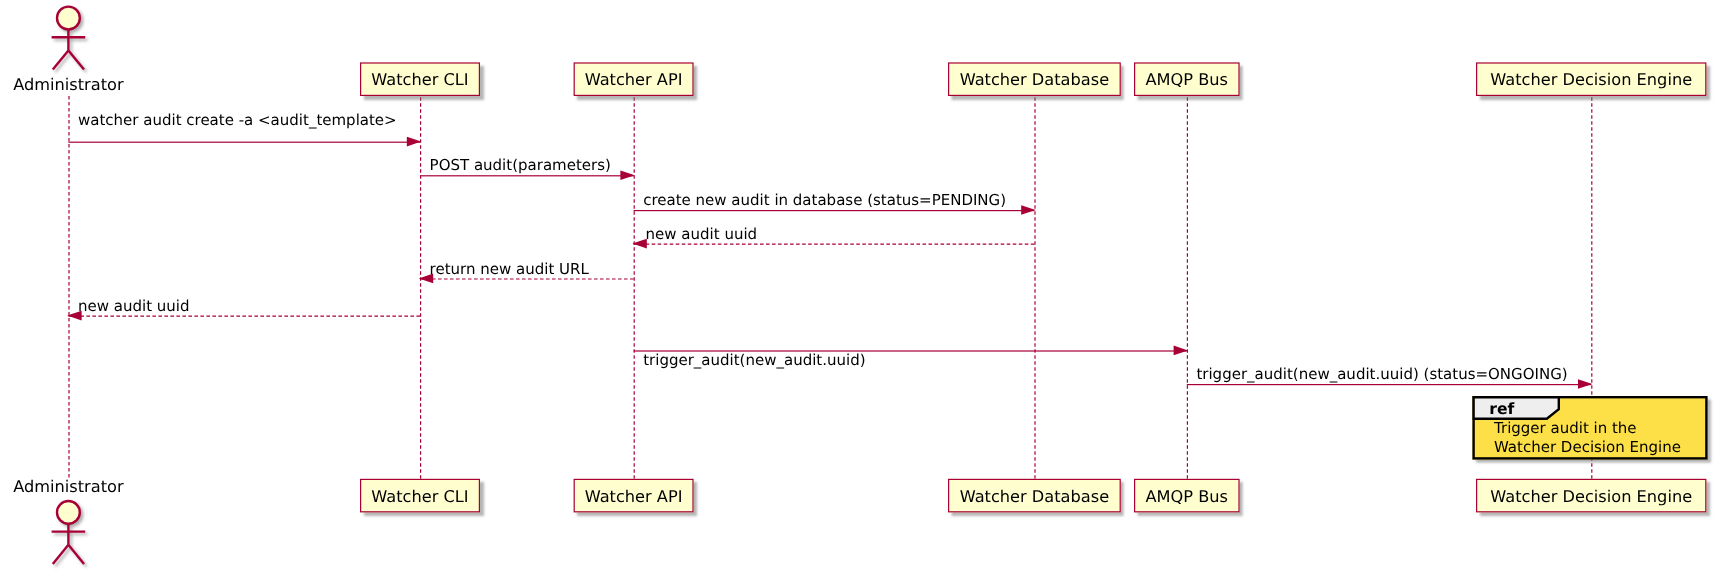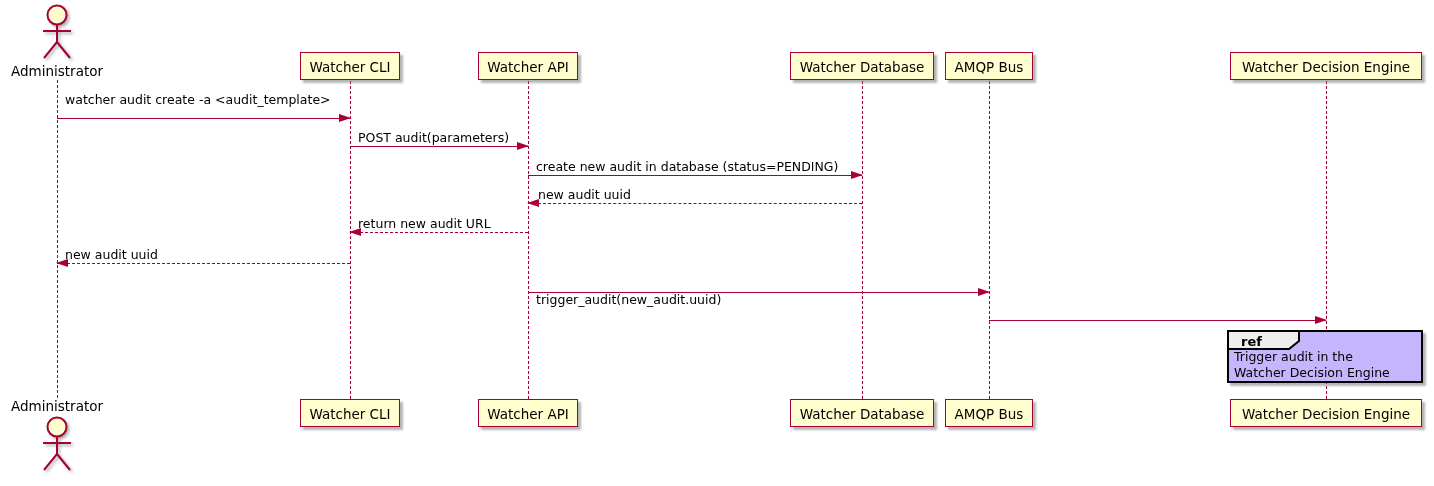--- a/index.html
+++ b/index.html
@@ -32,28 +32,28 @@
     left:-1px; top:-5.5px;
     border-width:4.5px 12px 4.5px 0;
     border-color:transparent #A80036 transparent transparent;
   }
   .actor-label {
     position:absolute; font-size:13.5px; white-space:nowrap; text-align:right;
     transform:translateX(-50%);
   }
   .actor-svg { position:absolute; transform:translateX(-50%); filter:drop-shadow(2.5px 2.5px 1.5px rgba(120,120,120,0.6)); }
   .ref-box {
-    position:absolute; background:#c4b5fd; border:2px solid #000000; box-sizing:border-box;
+    position:absolute; background:#fde047; border:2px solid #000000; box-sizing:border-box;
     box-shadow:3px 3px 2px rgba(120,120,120,0.55);
   }
   .ref-tab { position:absolute; top:-2px; left:-2px; }
   .ref-keyword {
     position:absolute; top:1px; left:12px; font-weight:bold; font-size:13px; line-height:17px;
   }
-  .ref-text { position:absolute; top:17px; left:5px; font-size:12.5px; line-height:16px; white-space:nowrap; }
+  .ref-text { position:absolute; top:17px; left:16px; font-size:12.5px; line-height:16px; white-space:nowrap; }
 </style>
 </head>
 <body>
 
 <div class="canvas">
 
   <svg class="actor-svg" style="left:57px; top:4px;" width="44" height="58" viewBox="0 0 44 58">
     <circle cx="22" cy="11" r="9.5" fill="#FEFECE" stroke="#A80036" stroke-width="2"></circle>
     <line x1="22" y1="20.5" x2="22" y2="38" stroke="#A80036" stroke-width="2"></line>
     <line x1="8" y1="27" x2="36" y2="27" stroke="#A80036" stroke-width="2"></line>
@@ -103,20 +103,21 @@
   <div class="msg-label" style="left:65px;  top:247px;">new audit uuid</div>
   <div class="msg-line dashed" style="left:57px;  top:263px; width:293px;">
       <span class="head left"></span>
     </div>
 
   <div class="msg-label" style="left:536px; top:292px;">trigger_audit(new_audit.uuid)</div>
   <div class="msg-line solid" style="left:528px; top:292px; width:461px;">
       <span class="head right"></span>
     </div>
 
+  <div class="msg-label" style="left:997px; top:304px;">trigger_audit(new_audit.uuid) (status=ONGOING)</div>
   <div class="msg-line solid" style="left:989px; top:320px; width:337px;">
       <span class="head right"></span>
     </div>
 
   <div class="ref-box" style="left:1227px; top:330px; width:196px; height:53px;">
     <svg class="ref-tab" width="74" height="21" viewBox="0 0 74 21">
       <polygon points="1,1 72,1 72,11 62,19 1,19" fill="#EEEEEE" stroke="#000000" stroke-width="2"></polygon>
     </svg>
     <span class="ref-keyword">ref</span>
     <div class="ref-text">

